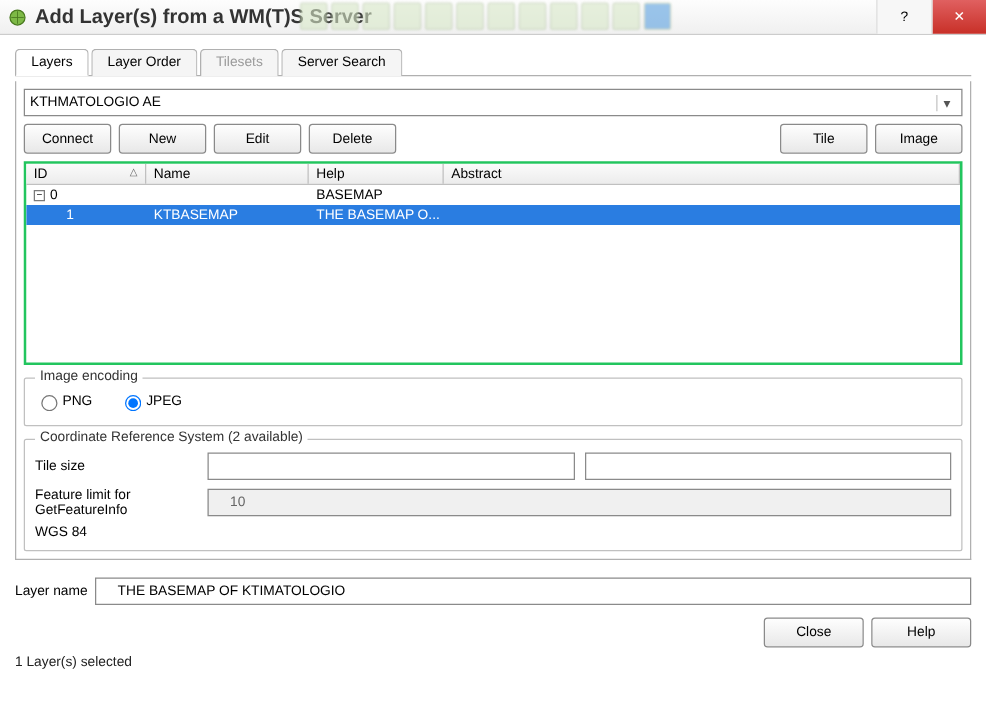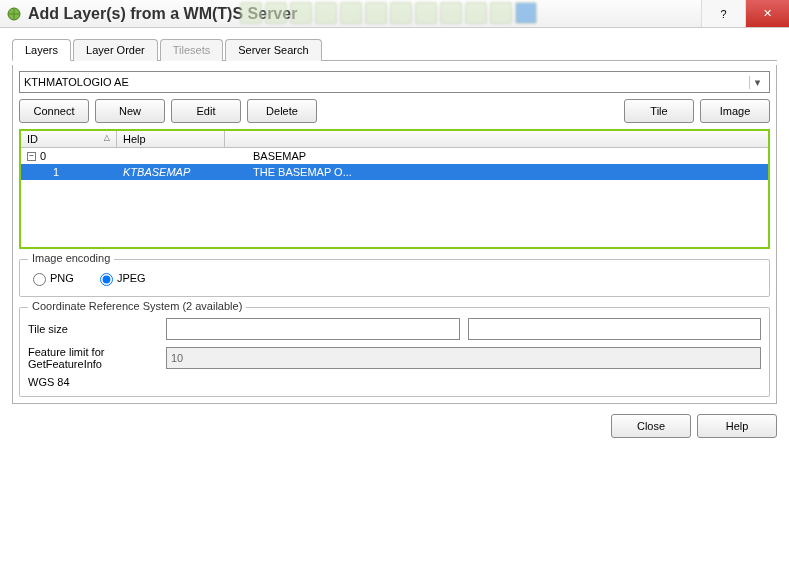--- a/index.html
+++ b/index.html
@@ -18,42 +18,42 @@
   .tab { padding: 4px 12px; border:1px solid #b0b0b0; border-bottom:none; background:#f5f5f5; border-top-left-radius:4px; border-top-right-radius:4px; margin-right:2px; cursor:default; position:relative; top:1px;}
   .tab.active { background:#fff; border-bottom:1px solid #fff;}
   .tab.disabled { color:#9a9a9a; }
   .tab-panel { border:1px solid #b0b0b0; border-top:none; padding:6px; }
   .server-row { display:flex; gap:0; margin-bottom:6px; }
   .combo { flex:1; height:22px; border:1px solid #8a8a8a; background:#fff; display:flex; align-items:center; padding:0 4px; justify-content: space-between;}
   .combo .arrow { width:16px; text-align:center; border-left:1px solid #c4c4c4; color:#555;}
   .btnrow { display:flex; gap:6px; margin-bottom:6px;}
   .btn { height:24px; border:1px solid #8a8a8a; border-radius:3px; background:linear-gradient(#fefefe,#e8e8e8); padding:0 0; display:flex; align-items:center; justify-content:center; cursor:default; min-width:70px;}
   .spacer { flex:1; }
-  .table-wrap { border:2px solid #84cc16; height:120px; background:#fff; overflow:hidden; }
+  .table-wrap { border:2px solid #22c55e; height:163px; background:#fff; overflow:hidden; }
   .thead { display:flex; background:linear-gradient(#fbfbfb,#ececec); border-bottom:1px solid #c0c0c0; }
   .th { padding:2px 6px; border-right:1px solid #c0c0c0; font-weight:normal;}
   .th.id { width:96px; display:flex; justify-content:space-between;}
   .th.name { width:130px; }
   .th.title { width:108px; }
   .th.abstract { flex:1; }
   .row { display:flex; height:16px; align-items:center;}
   .row.sel { background:#2a7de1; color:#fff;}
   .cell { padding:0 6px; overflow:hidden; white-space:nowrap;}
   .cell.id { width:96px; display:flex; align-items:center;}
   .tree-toggle{ width:9px;height:9px; border:1px solid #7a7a7a; display:inline-flex; align-items:center; justify-content:center; font-size:8px; line-height:8px; margin-right:4px; background:#fff; color:#000;}
-  .cell.name{ width:130px;font-style:italic;}
+  .cell.name{ width:130px;}
   .cell.title{ width:108px;}
   .cell.abstract{ flex:1;}
   .indent { display:inline-block; width:26px;}
   .group { border:1px solid #c0c0c0; border-radius:2px; margin-top:10px; padding:10px 8px 8px 8px; position:relative;}
   .group .legend { position:absolute; top:-8px; left:8px; background:#fff; padding:0 4px; color:#333;}
   .radio { display:inline-flex; align-items:center; margin-right:18px;}
   .radio input { margin-right:4px;}
   .crs-body { display:grid; grid-template-columns: 130px 1fr 1fr; row-gap:6px; column-gap:8px; align-items:center;}
-  .text-input { height:22px; border:1px solid #8a8a8a; background:#fff; padding:0 4px; width:100%; }
+  .text-input { height:22px; border:1px solid #8a8a8a; background:#fff; padding:0 17px; width:100%; }
   .text-input.ro { background:#f0f0f0; color:#666;}
   .wide2 { grid-column: 2 / span 2;}
   .layername-row{ display:flex; align-items:center; gap:6px; margin-top:14px;}
   .layername-row .text-input{ flex:1;}
   .bottom-btns{ display:flex; justify-content:flex-end; gap:6px; margin-top:10px;}
   .status{ margin-top:6px; color:#222;}
   .sort-ind{ font-size:8px; color:#666; }
 </style>
 </head>
 <body>
@@ -130,21 +130,23 @@
           <span>Image</span>
         </div>
     </div>
 
     <div class="table-wrap">
       <div class="thead">
         <div class="th id">
             <span>ID</span>
             <span class="sort-ind">△</span>
           </div>
+        <div class="th name"><span>Name</span></div>
         <div class="th title"><span>Help</span></div>
+        <div class="th abstract"><span>Abstract</span></div>
       </div>
       <div class="row">
         <div class="cell id">
           <span class="tree-toggle">−</span>
           <span>0</span>
         </div>
         <div class="cell name"></div>
         <div class="cell title">BASEMAP</div>
         <div class="cell abstract"></div>
       </div>
@@ -180,23 +182,28 @@
 
         <span style="grid-column:1 / span 1; white-space:normal;">Feature limit for GetFeatureInfo</span>
         <input class="text-input ro wide2" readonly="" value="10" style="">
 
         <span>WGS 84</span>
       </div>
     </div>
 
   </div>
 
+  <div class="layername-row">
+    <span>Layer name</span>
+    <input class="text-input" value="THE BASEMAP OF KTIMATOLOGIO" style="">
+  </div>
 
   <div class="bottom-btns">
     <div class="btn" style="min-width:80px">
         <span>Close</span>
       </div>
     <div class="btn" style="min-width:80px">
         <span>Help</span>
       </div>
   </div>
 
+  <div class="status">1 Layer(s) selected</div>
 </div>
 
 </body></html>

